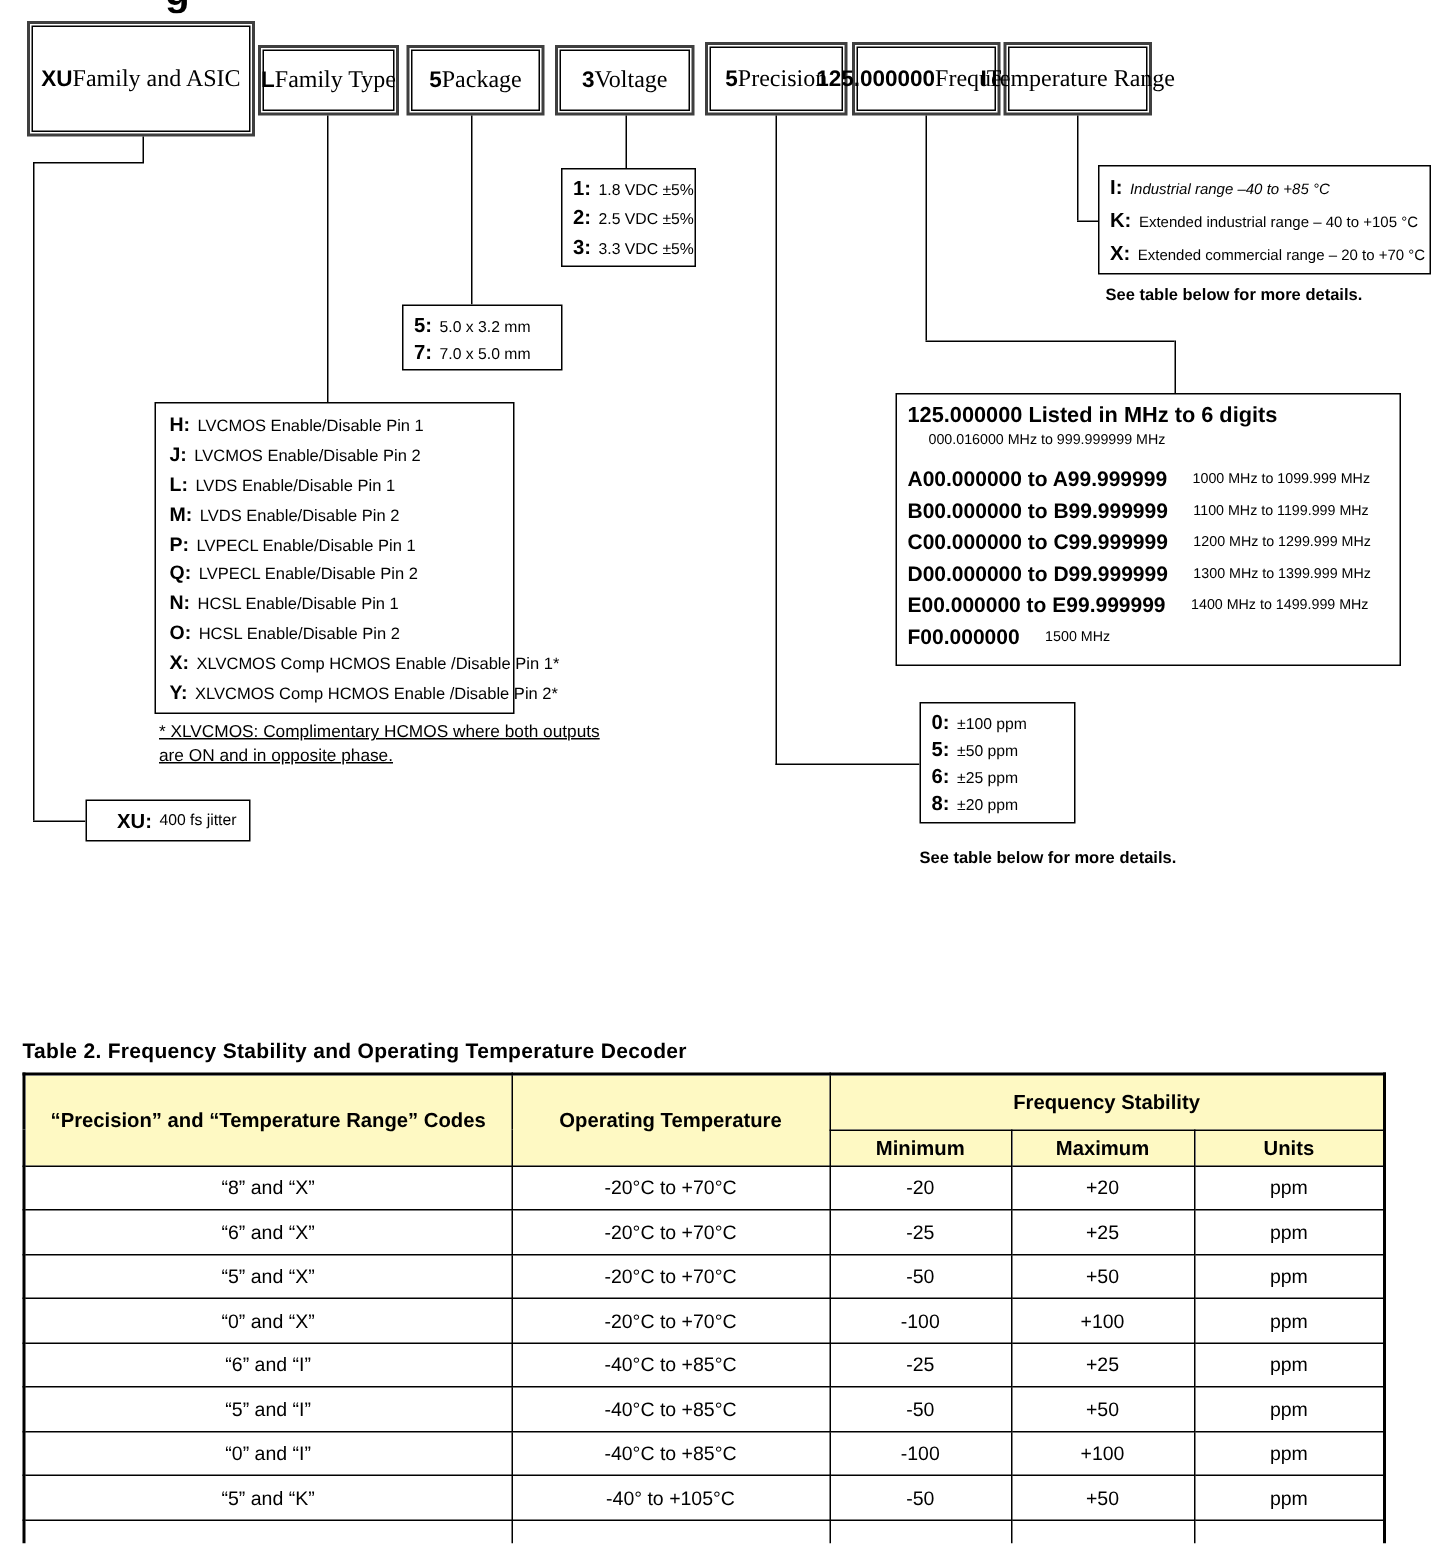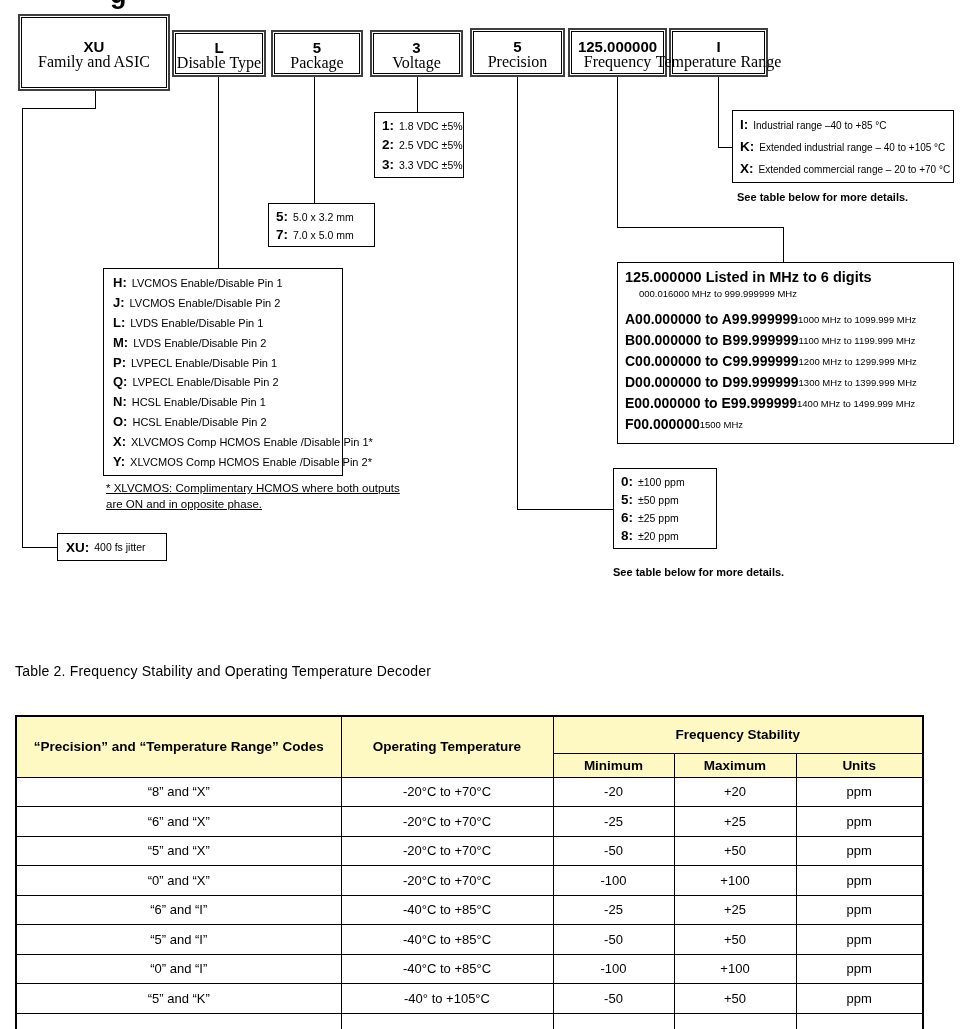--- a/index.html
+++ b/index.html
@@ -9,21 +9,21 @@
     background:#fff; font-family:"Liberation Sans", sans-serif; color:#000;
   }
   
   .hfrag { position:absolute; left:110px; top:0; width:30px; height:9px; overflow:hidden; }
   .hfrag span { position:absolute; top:-21px; left:0; font-weight:bold; font-size:27px; }
 
   
   .pbox { position:absolute; border:2px solid #3f3f3f; background:#fff; }
   .pbox .inner {
     position:absolute; inset:1px; border:1px solid #000;
-    display:flex; flex-direction:column; align-items:center; justify-content:center;
+    display:flex; flex-direction:row; align-items:center; justify-content:center;
   }
   .pbox .code { font-weight:bold; font-size:15px; line-height:17px; }
   .pbox .lbl  { font-size:16px; line-height:13px; white-space:nowrap;font-family:Liberation Serif, serif; }
 
   
   .vline, .hline { position:absolute; background:#000; }
   .vline { width:1px; } .hline { height:1px; }
 
   
   .cbox { position:absolute; border:1.5px solid #000; background:#fff; padding:3px 7px;
@@ -39,32 +39,32 @@
   #outbox .ci b { font-size:13px; }
   #outbox .ci span { font-size:11px; }
 
   .footnote { position:absolute; font-size:11.5px; line-height:16px;text-decoration:underline; }
 
   
   #freqbox { position:absolute; border:1.5px solid #000; background:#fff; padding:5px 7px; }
   #freqbox .fhead { font-weight:bold; font-size:14.5px; line-height:19px; white-space:nowrap; }
   #freqbox .fsub  { font-size:9.5px; line-height:13px; margin-left:14px; white-space:nowrap; }
   #freqbox .frows { margin-top:9px; }
-  #freqbox .fr { display:flex; align-items:flex-end; gap:0; line-height:21px; white-space:nowrap; }
+  #freqbox .fr { display:flex; align-items:flex-end; gap:17px; line-height:21px; white-space:nowrap; }
   #freqbox .fr b { font-size:14px; }
   #freqbox .fr span { font-size:9.5px; }
 
   
   #jitbox { position:absolute; border:1.5px solid #000; background:#fff;
-            display:flex; align-items:center; gap:5px; padding:0 8px; }
+            display:flex; align-items:center; gap:5px; padding:0 20px; }
   #jitbox b { font-size:13.5px; }
   #jitbox span { font-size:10.5px; white-space:nowrap; }
 
   
-  .tbl-title { position:absolute; left:15px; top:663px; font-weight:normal; font-size:14px; letter-spacing:.2px; }
+  .tbl-title { position:absolute; left:15px; top:692px; font-weight:bold; font-size:14px; letter-spacing:.2px; }
   table { position:absolute; left:15px; top:715px; border-collapse:collapse; table-layout:fixed; background:#fff; }
   th, td { border:1px solid #000; text-align:center; vertical-align:middle; overflow:hidden; }
   table { border:2px solid #000; }
   th { background:#fef9c3; font-size:13.5px; font-weight:bold; }
   td { font-size:13px; font-weight:normal; height:29.5px; }
   tr.hr1 th { height:37px; }
   tr.hr2 th { height:24px; }
 </style>
 </head>
 <body>
@@ -77,21 +77,21 @@
 
   <div class="pbox" style="left:18px;top:14px;width:152px;height:77px;">
     <div class="inner">
       <div class="code">XU</div>
       <div class="lbl">Family and ASIC</div>
     </div>
   </div>
   <div class="pbox" style="left:172px;top:30px;width:94px;height:47px;">
     <div class="inner">
       <div class="code">L</div>
-      <div class="lbl">Disable Type</div>
+      <div class="lbl">Family Type</div>
     </div>
   </div>
   <div class="pbox" style="left:271px;top:30px;width:92px;height:47px;">
     <div class="inner">
       <div class="code">5</div>
       <div class="lbl">Package</div>
     </div>
   </div>
   <div class="pbox" style="left:370px;top:30px;width:93px;height:47px;">
     <div class="inner">
@@ -150,21 +150,21 @@
       </div>
     <div class="ci">
         <b>3:</b>
         <span>3.3 VDC ±5%</span>
       </div>
   </div>
 
   <div class="cbox" style="left:732px;top:110px;width:222px;height:73px;">
     <div class="ci">
         <b>I:</b>
-        <span style="font-size:10px;">Industrial range –40 to +85 °C</span>
+        <span style="font-size:10px;font-style:italic;">Industrial range –40 to +85 °C</span>
       </div>
     <div class="ci">
         <b>K:</b>
         <span style="font-size:10px;">Extended industrial range – 40 to +105 °C</span>
       </div>
     <div class="ci">
         <b>X:</b>
         <span style="font-size:10px;">Extended commercial range – 20 to +70 °C</span>
       </div>
   </div>
@@ -221,21 +221,21 @@
     <div class="ci">
         <b>Y:</b>
         <span>XLVCMOS Comp HCMOS Enable /Disable Pin 2*</span>
       </div>
   </div>
   <div class="footnote" style="left:106px;top:480px;">
     <div>* XLVCMOS: Complimentary HCMOS where both outputs</div>
     <div>are ON and in opposite phase.</div>
   </div>
 
-  <div id="freqbox" style="left:617px;top:262px;width:337px;height:182px;">
+  <div id="freqbox" style="left:597px;top:262px;width:337px;height:182px;">
     <div class="fhead">125.000000 Listed in MHz to 6 digits</div>
     <div class="fsub">000.016000 MHz to 999.999999 MHz</div>
     <div class="frows">
       <div class="fr">
           <b>A00.000000 to A99.999999</b>
           <span>1000 MHz to 1099.999 MHz</span>
         </div>
       <div class="fr">
           <b>B00.000000 to B99.999999</b>
           <span>1100 MHz to 1199.999 MHz</span>

